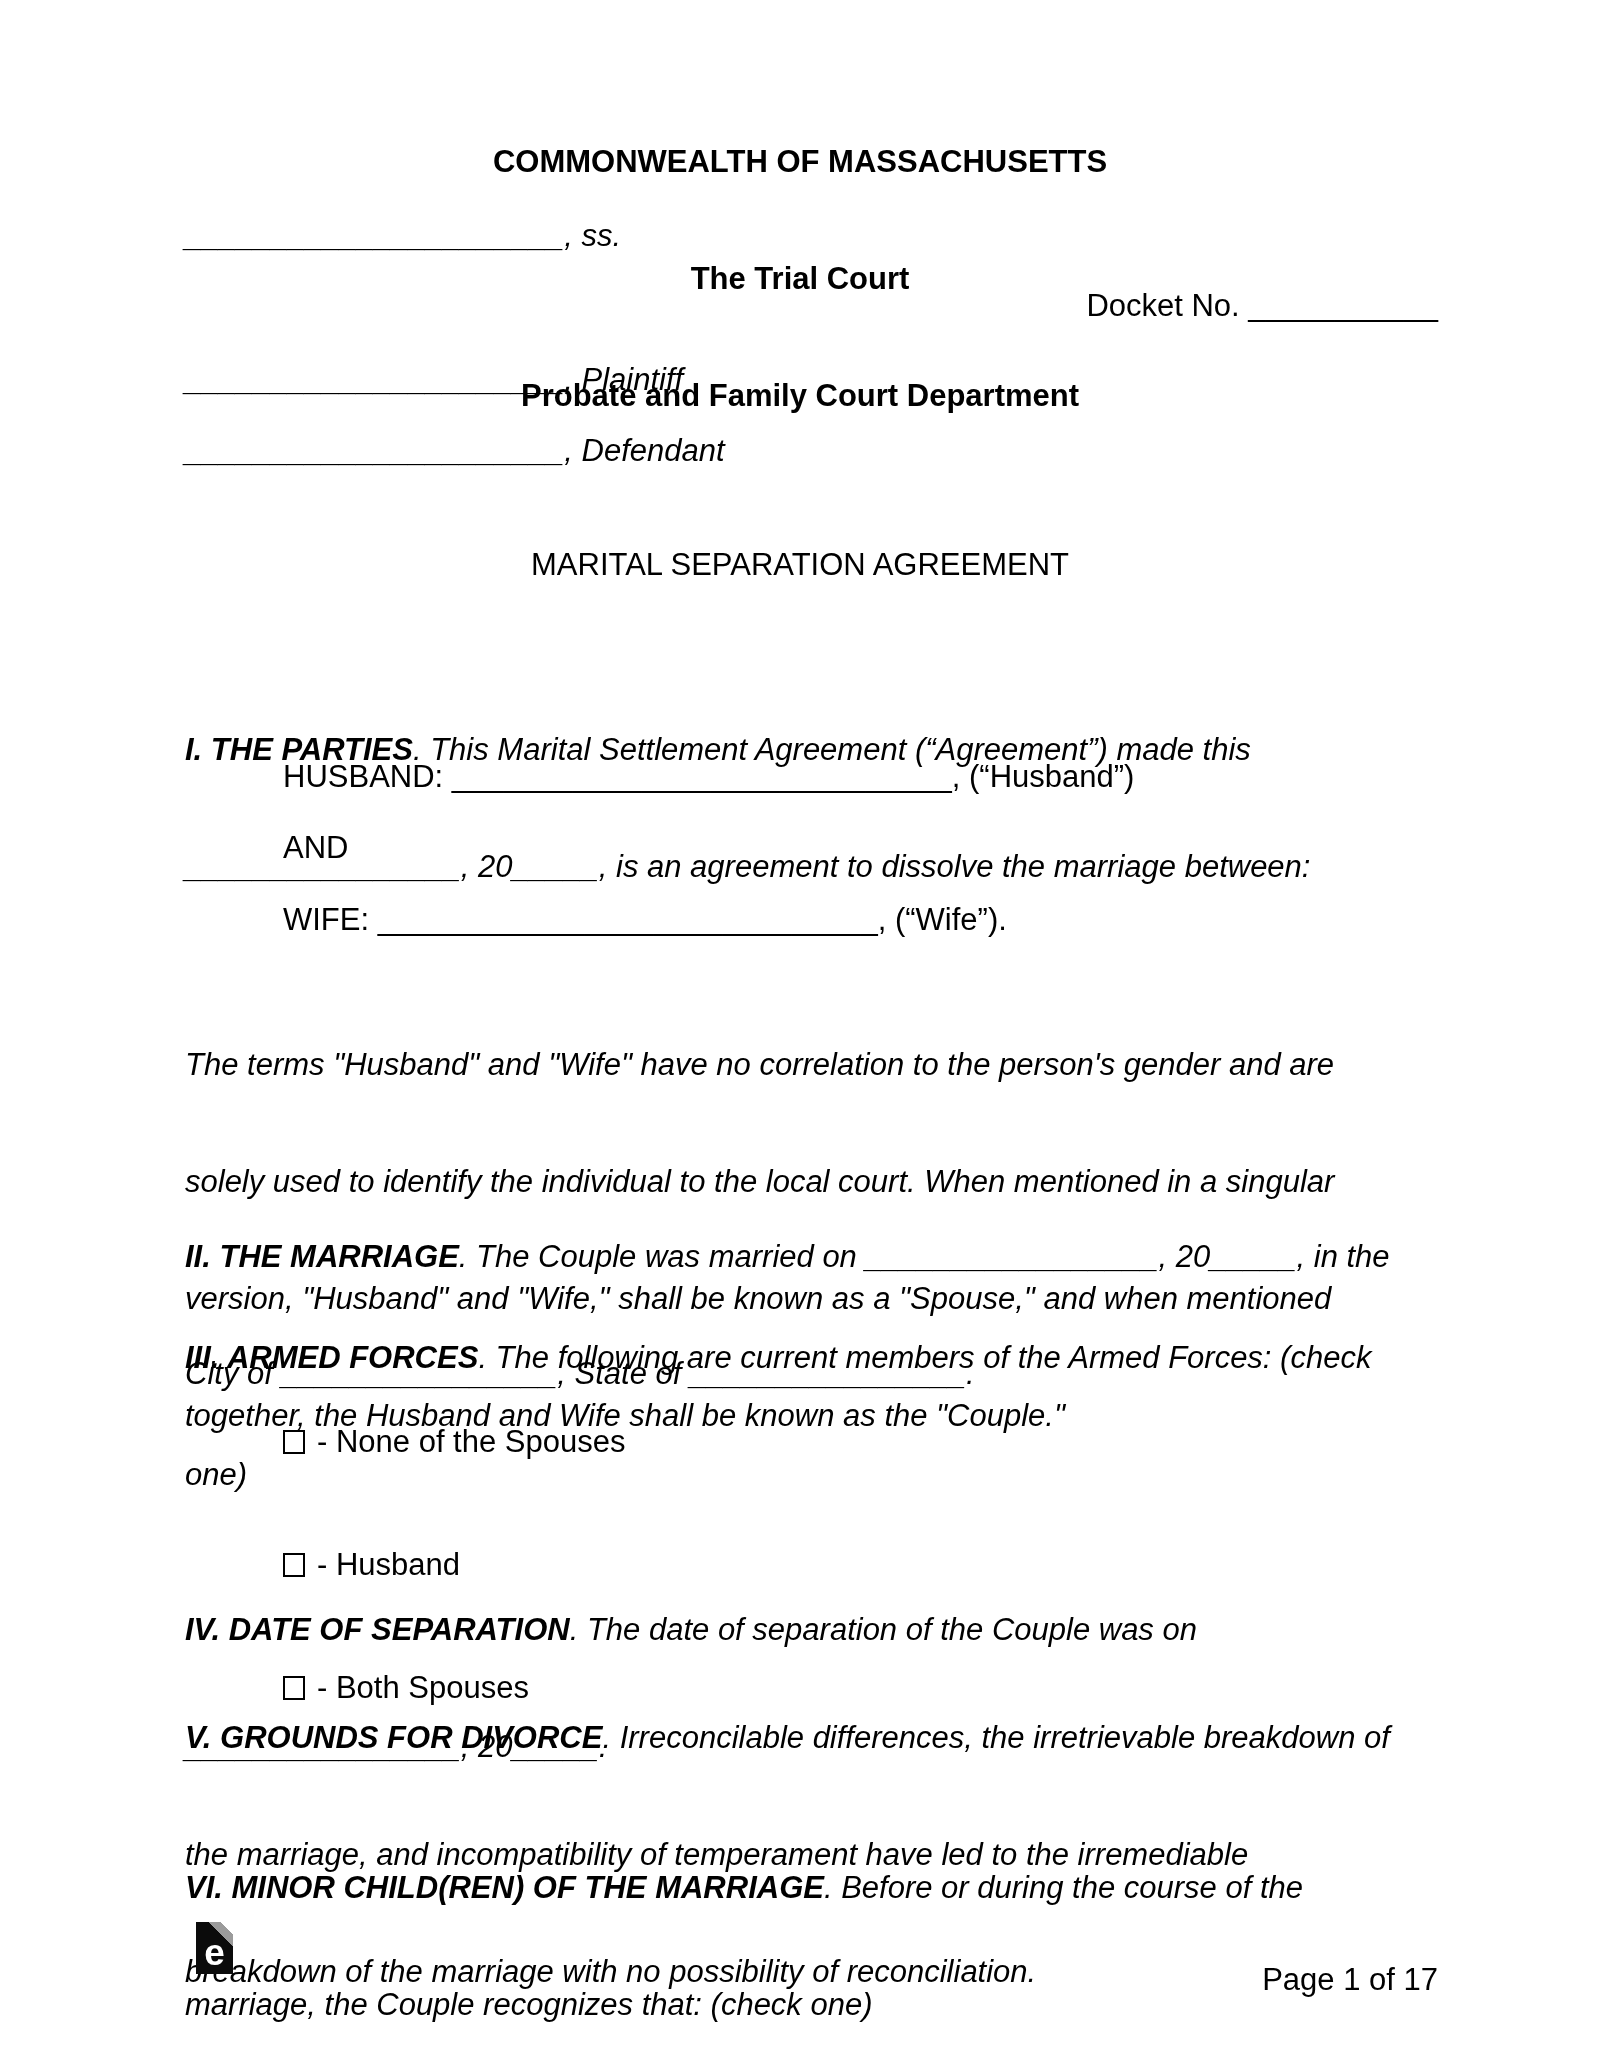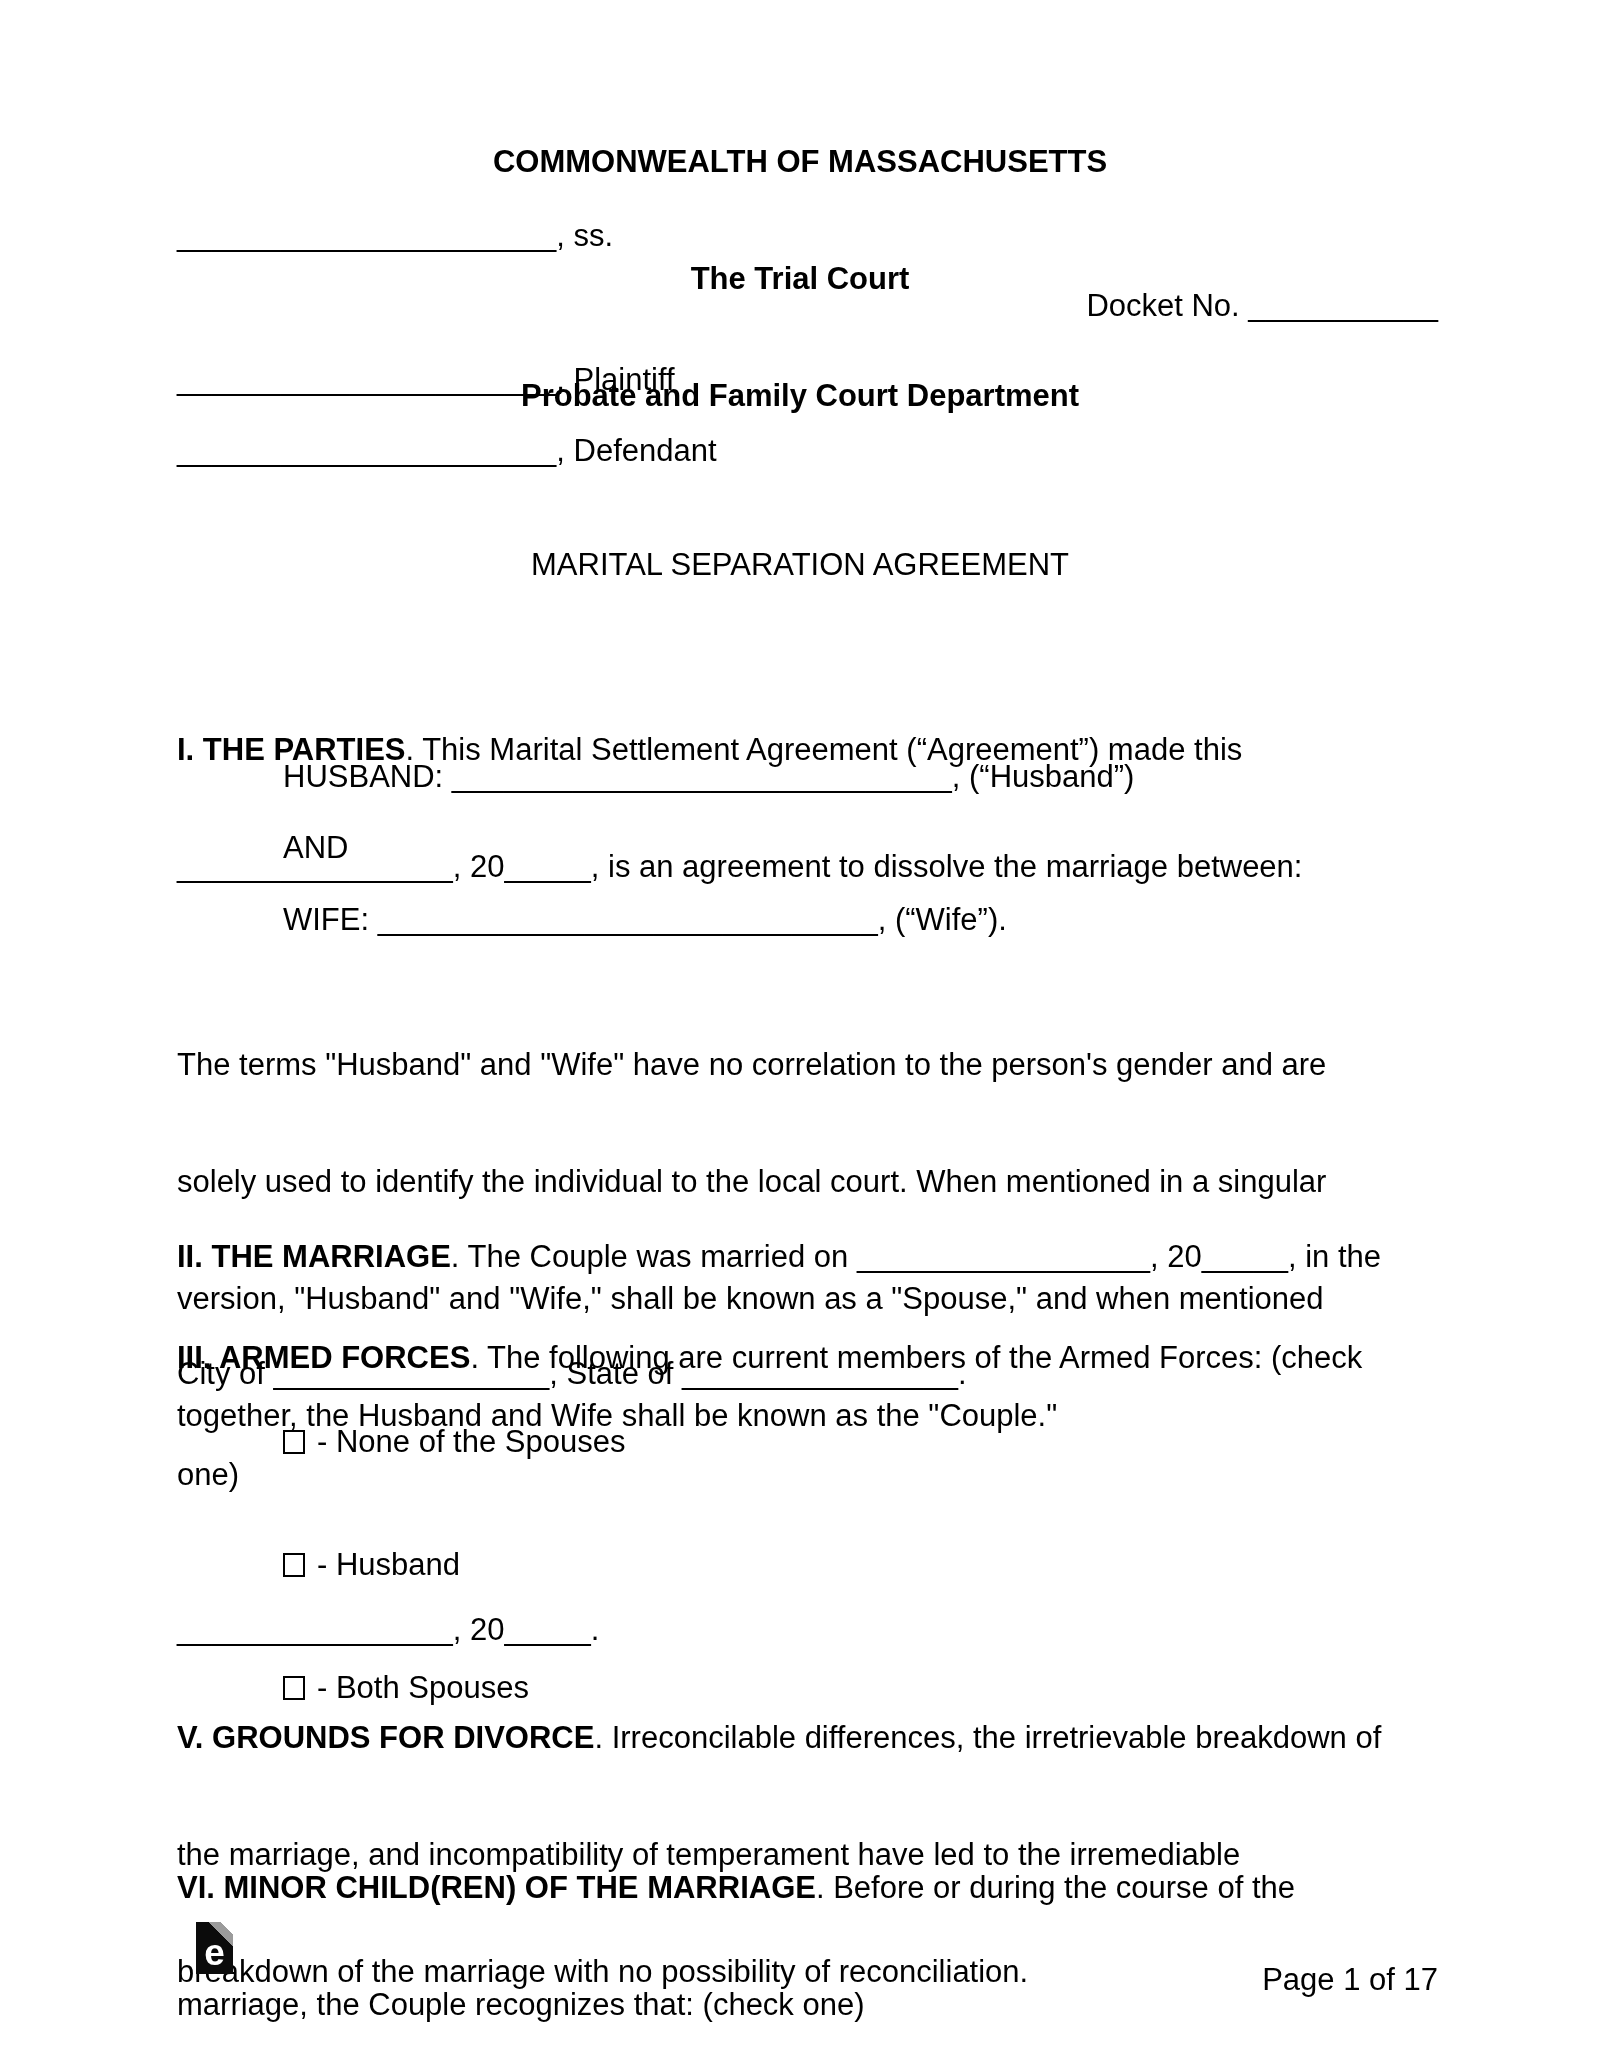--- a/index.html
+++ b/index.html
@@ -12,21 +12,21 @@
     width: 1600px;
     height: 2070px;
     background: #ffffff;
     color: #000000;
     font-family: "Liberation Sans", sans-serif;
     font-size: 31px;
     line-height: 39px;
     overflow: hidden;
   }
   .abs { position: absolute; white-space: pre; }
-  .left { left: 177px; }
+  .left { left: 185px; font-style: italic; }
   .indent { left: 283px; }
   .center { left: 0; width: 100%; text-align: center; }
   .right-col { right: 162px; }
   .bold { font-weight: 700; }
   b { font-weight: 700; }
   .title-text {
     text-decoration-thickness: 3px;
     text-underline-offset: 5px;
   }
   .options { line-height: 41px; }
@@ -108,20 +108,21 @@
     <div>one)</div>
   </div>
 
   <div class="abs indent options" style="top:1339px">
     <div><span class="checkbox"></span><span>- None of the Spouses</span></div>
     <div><span class="checkbox"></span><span>- Husband</span></div>
     <div><span class="checkbox"></span><span>- Both Spouses</span></div>
   </div>
 
   <div class="abs left" style="top:1532px">
+    <div><b>IV. DATE OF SEPARATION</b><span>. The date of separation of the Couple was on</span></div>
     <div><span>________________</span><span>, 20</span><span>_____</span><span>.</span></div>
   </div>
 
   <div class="abs left" style="top:1640px">
     <div><b>V. GROUNDS FOR DIVORCE</b><span>. Irreconcilable differences, the irretrievable breakdown of</span></div>
     <div>the marriage, and incompatibility of temperament have led to the irremediable</div>
     <div>breakdown of the marriage with no possibility of reconciliation.</div>
   </div>
 
   <div class="abs left" style="top:1790px">

